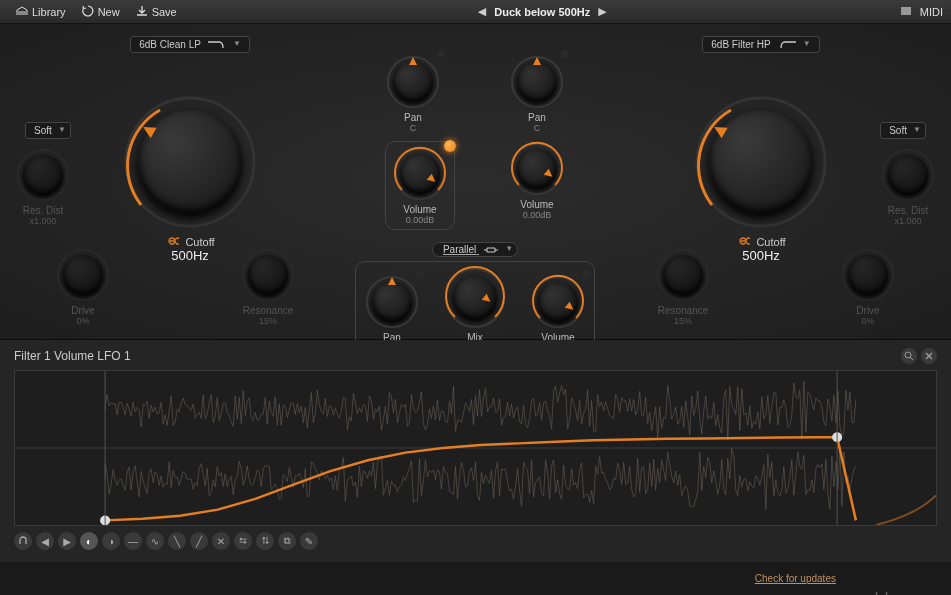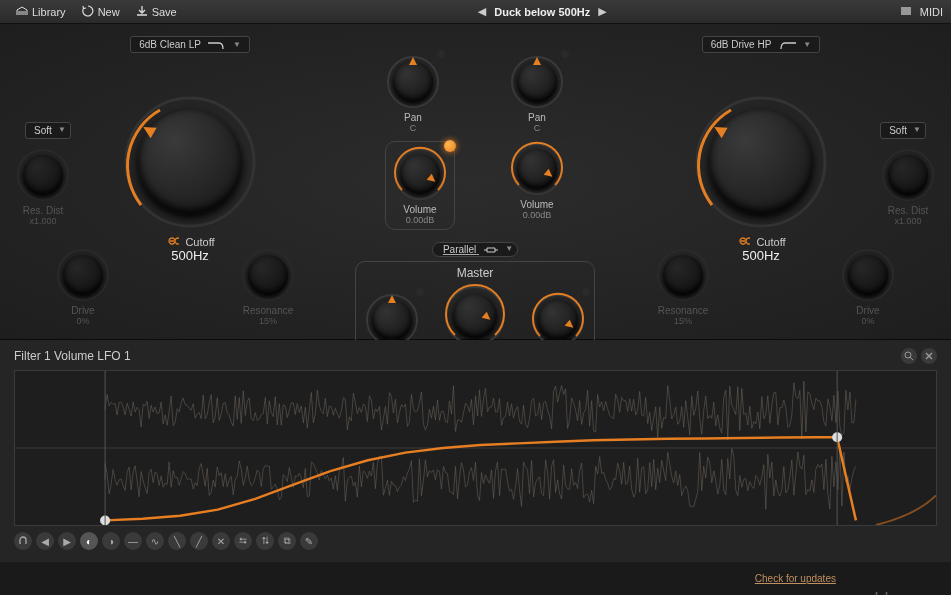--- a/index.html
+++ b/index.html
@@ -35,21 +35,21 @@
 }
 .filter-section {
   position: absolute;
   top: 8px;
   width: 350px;
 }
 .filter1 { left: 15px; }
 .filter2 { right: 15px; }
 .filter-title { text-align: center; font-size: 13px; color: #ccc; }
 .filter-type {
-  display: inline-flex; align-items: center; gap: 6px;
+  display: inline-flex; gap: 6px;
   background: #1a1a1a; border: 1px solid #444;
   padding: 2px 8px; border-radius: 3px;
   font-size: 10px; color: #ccc;
   margin-top: 4px;
 }
 .filter-type-row { text-align: center; }
 .big-knob-wrap { position: absolute; top: 60px; width: 180px; text-align: center; }
 .filter1 .big-knob-wrap { left: 85px; }
 .filter2 .big-knob-wrap { right: 85px; }
 .big-knob {
@@ -280,21 +280,21 @@
         <div class="body"></div>
       </div>
       <div class="knob-label">Resonance</div>
       <div class="knob-value">15%</div>
     </div>
   </div>
 
   <div class="filter-section filter2">
     <div class="filter-type-row">
       <div class="filter-type">
-        <span>6dB Drive HP</span>
+        <span>6dB Filter HP</span>
         <svg width="20" height="10" viewBox="0 0 20 10">
             <path d="M19 3 L8 3 Q4 3 4 9" stroke="#ccc" fill="none" stroke-width="1.3"></path>
           </svg>
         <span style="font-size:8px;color:#888">▼</span>
       </div>
     </div>
     <div class="soft-select" style="top:90px;right:10px">
       <span>Soft</span>
     </div>
 
@@ -410,21 +410,20 @@
     <div class="routing">
       <div class="routing-sel">
         <span>Parallel</span>
         <svg width="16" height="8" viewBox="0 0 16 8" style="vertical-align:middle;margin-left:4px">
             <path d="M1 4 L4 4 M4 2 L12 2 M4 6 L12 6 M12 4 L15 4 M4 2 L4 6 M12 2 L12 6" stroke="#ccc" fill="none"></path>
           </svg>
       </div>
     </div>
 
     <div class="master-box">
-      <div class="master-title">Master</div>
       <div class="master-row">
         <div class="small-knob-group" style="position:relative">
           <div class="small-knob">
             <svg class="arc" viewBox="0 0 56 56">
                 <circle cx="28" cy="28" r="25" stroke="#3a3a3a" stroke-width="2" fill="none"></circle>
               </svg>
             <div class="body"></div>
             <div class="ind" style="transform: translate(-4px,-25px) rotate(0deg)"></div>
             <div class="idle-dot"></div>
           </div>

